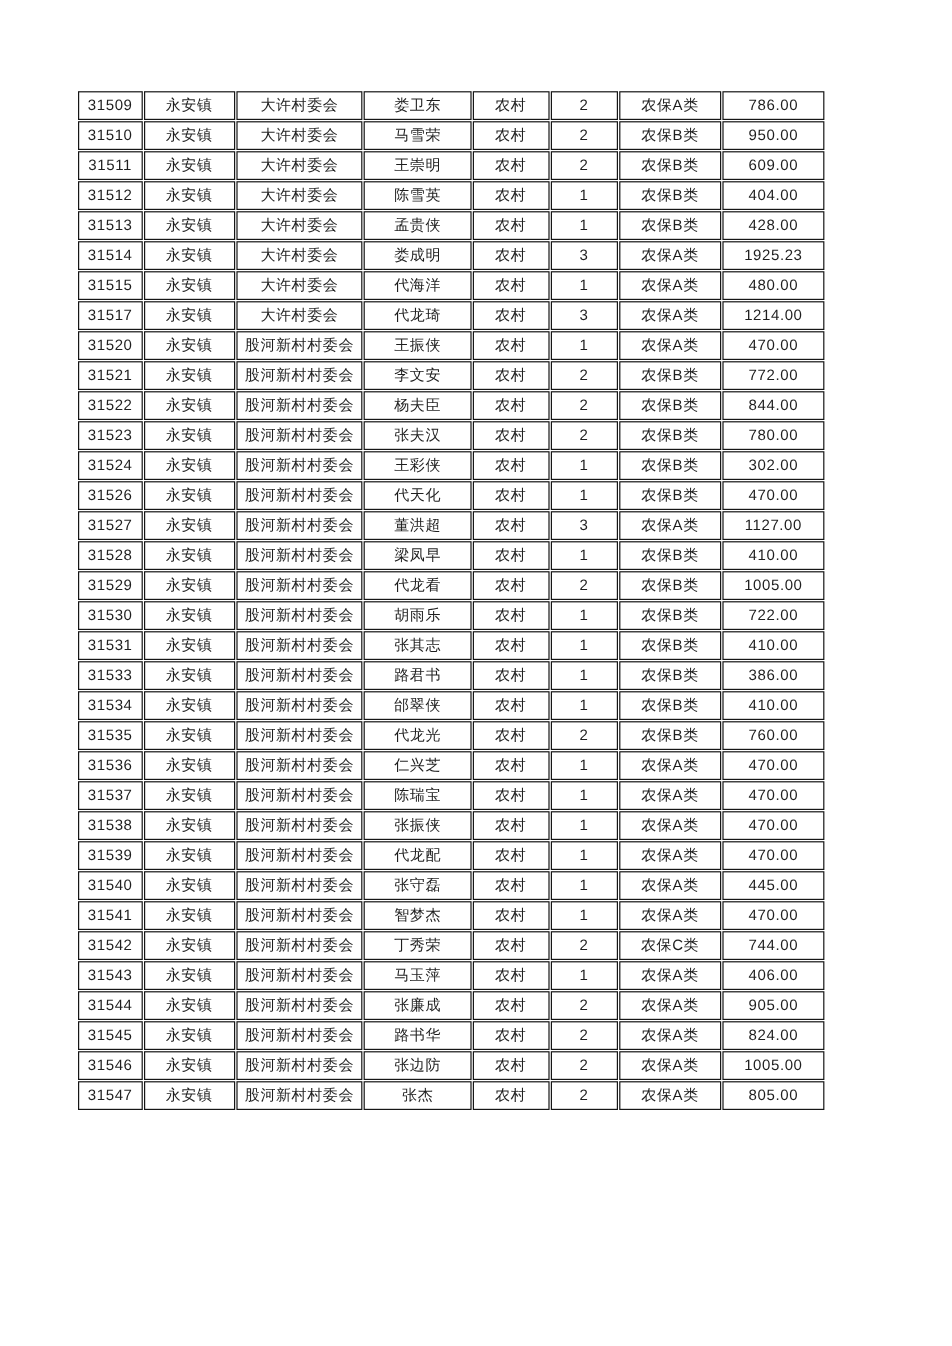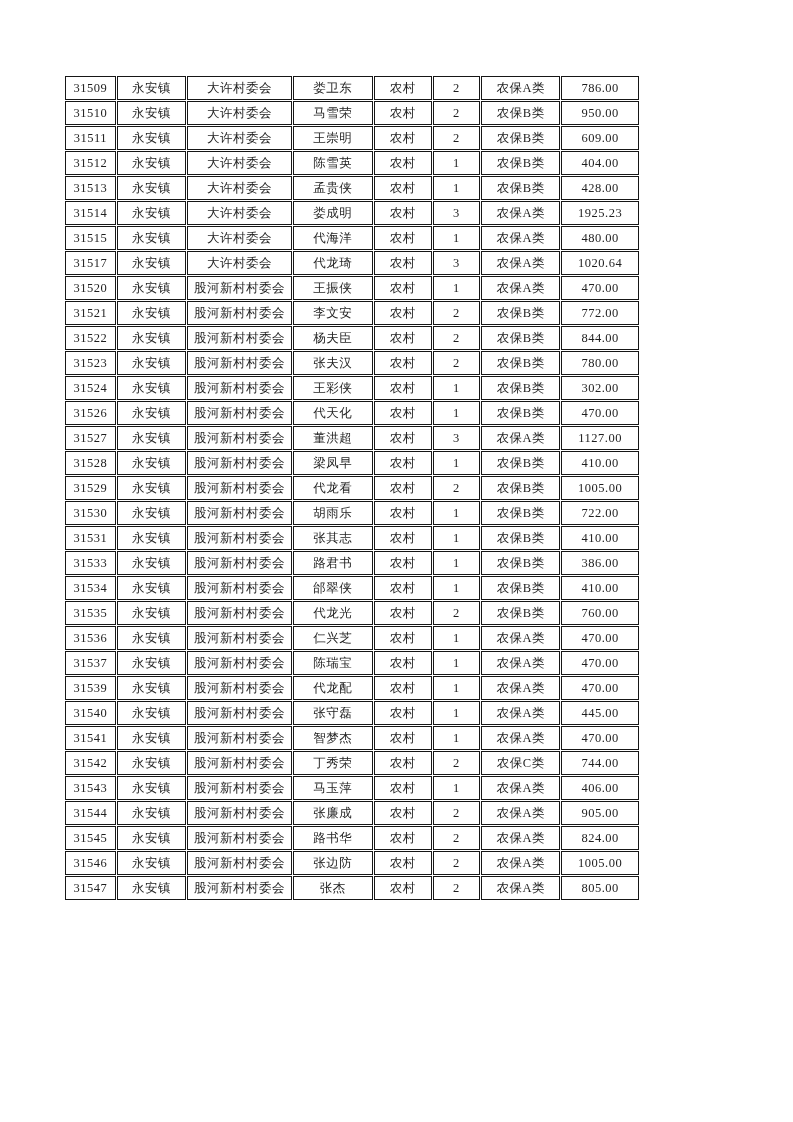--- a/index.html
+++ b/index.html
@@ -6,21 +6,22 @@
     margin: 0;
     padding: 0;
     background: #ffffff;
   }
   .page {
     position: relative;
     width: 640px;
     height: 1122px;
     background: #ffffff;
     overflow: hidden;
-    font-family: Liberation Serif, serif;
+    font-family: Liberation Sans, sans-serif;
+    padding-left: 48px;
   }
   table.roster {
     position: absolute;
     left: 64px;
     top: 75px;
     border-collapse: separate;
     border-spacing: 1px;
     table-layout: fixed;
   }
   table.roster td {
@@ -133,21 +134,21 @@
           <td>480.00</td>
         </tr>
         <tr>
           <td>31517</td>
           <td>永安镇</td>
           <td>大许村委会</td>
           <td>代龙琦</td>
           <td>农村</td>
           <td>3</td>
           <td>农保A类</td>
-          <td>1020.64</td>
+          <td>1214.00</td>
         </tr>
         <tr>
           <td>31520</td>
           <td>永安镇</td>
           <td>股河新村村委会</td>
           <td>王振侠</td>
           <td>农村</td>
           <td>1</td>
           <td>农保A类</td>
           <td>470.00</td>
@@ -290,20 +291,30 @@
           <td>农村</td>
           <td>1</td>
           <td>农保A类</td>
           <td>470.00</td>
         </tr>
         <tr>
           <td>31537</td>
           <td>永安镇</td>
           <td>股河新村村委会</td>
           <td>陈瑞宝</td>
+          <td>农村</td>
+          <td>1</td>
+          <td>农保A类</td>
+          <td>470.00</td>
+        </tr>
+        <tr>
+          <td>31538</td>
+          <td>永安镇</td>
+          <td>股河新村村委会</td>
+          <td>张振侠</td>
           <td>农村</td>
           <td>1</td>
           <td>农保A类</td>
           <td>470.00</td>
         </tr>
         <tr>
           <td>31539</td>
           <td>永安镇</td>
           <td>股河新村村委会</td>
           <td>代龙配</td>

